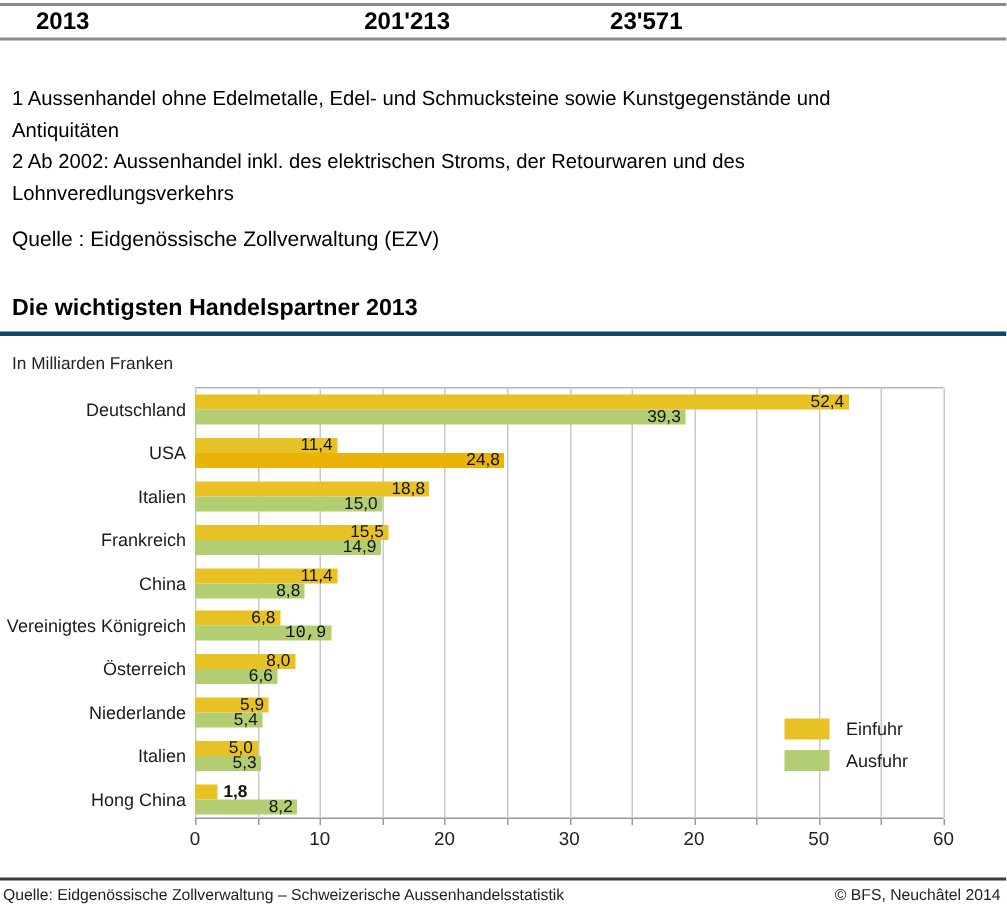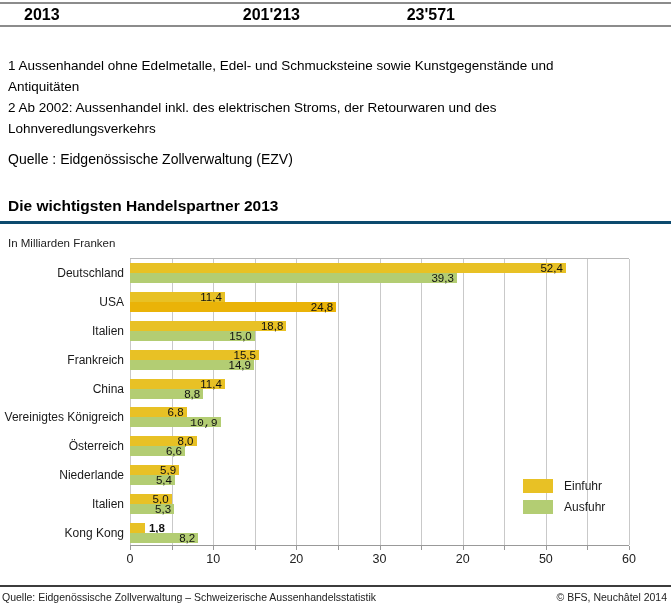--- a/index.html
+++ b/index.html
@@ -209,21 +209,21 @@
         <div class="crow">
           <div class="cat-label">Italien</div>
           <div class="bar" style="width: 8.33333%; background: rgb(232, 193, 37);">
             <span class="bar-label">5,0</span>
           </div>
           <div class="bar" style="width: 8.83333%; background: rgb(179, 205, 115);">
             <span class="bar-label">5,3</span>
           </div>
         </div>
         <div class="crow">
-          <div class="cat-label">Kong Kong</div>
+          <div class="cat-label">Hong China</div>
           <div class="bar" style="width: 3%; background: rgb(232, 193, 37); font-weight: bold;">
             <span class="bar-label outside">1,8</span>
           </div>
           <div class="bar" style="width: 13.6667%; background: rgb(179, 205, 115);">
             <span class="bar-label">8,2</span>
           </div>
         </div>
       </div>
     <div class="legend">
       <div class="legend-row">

